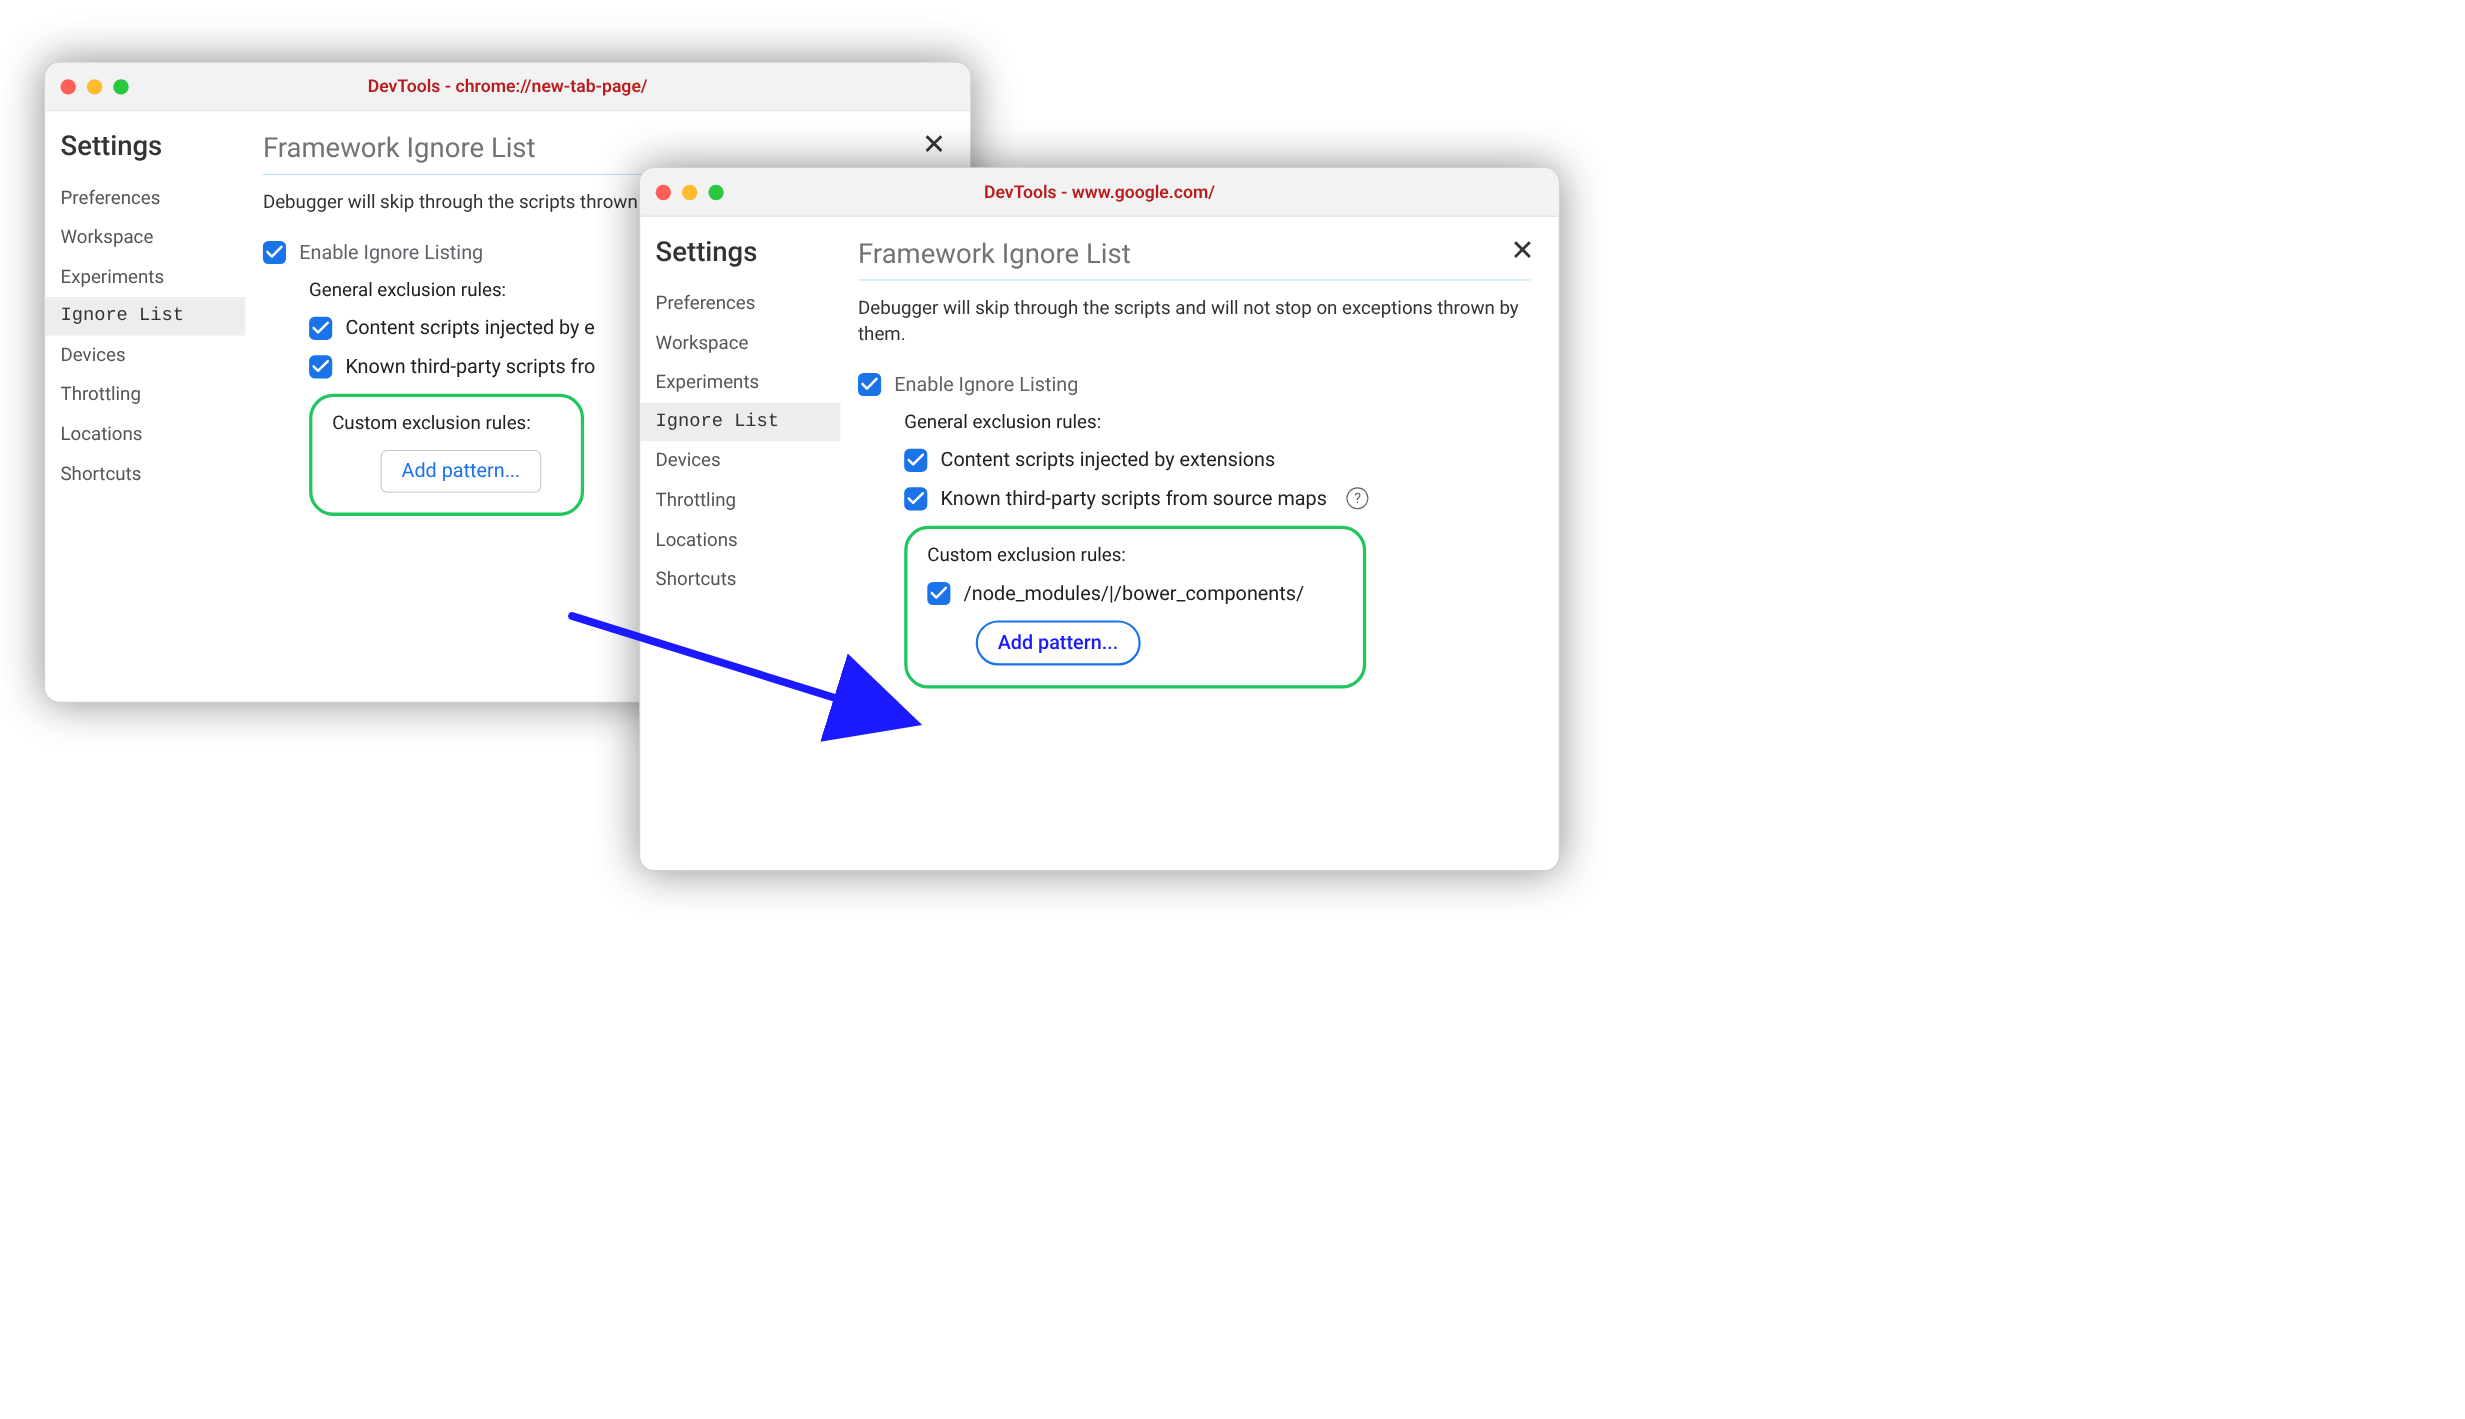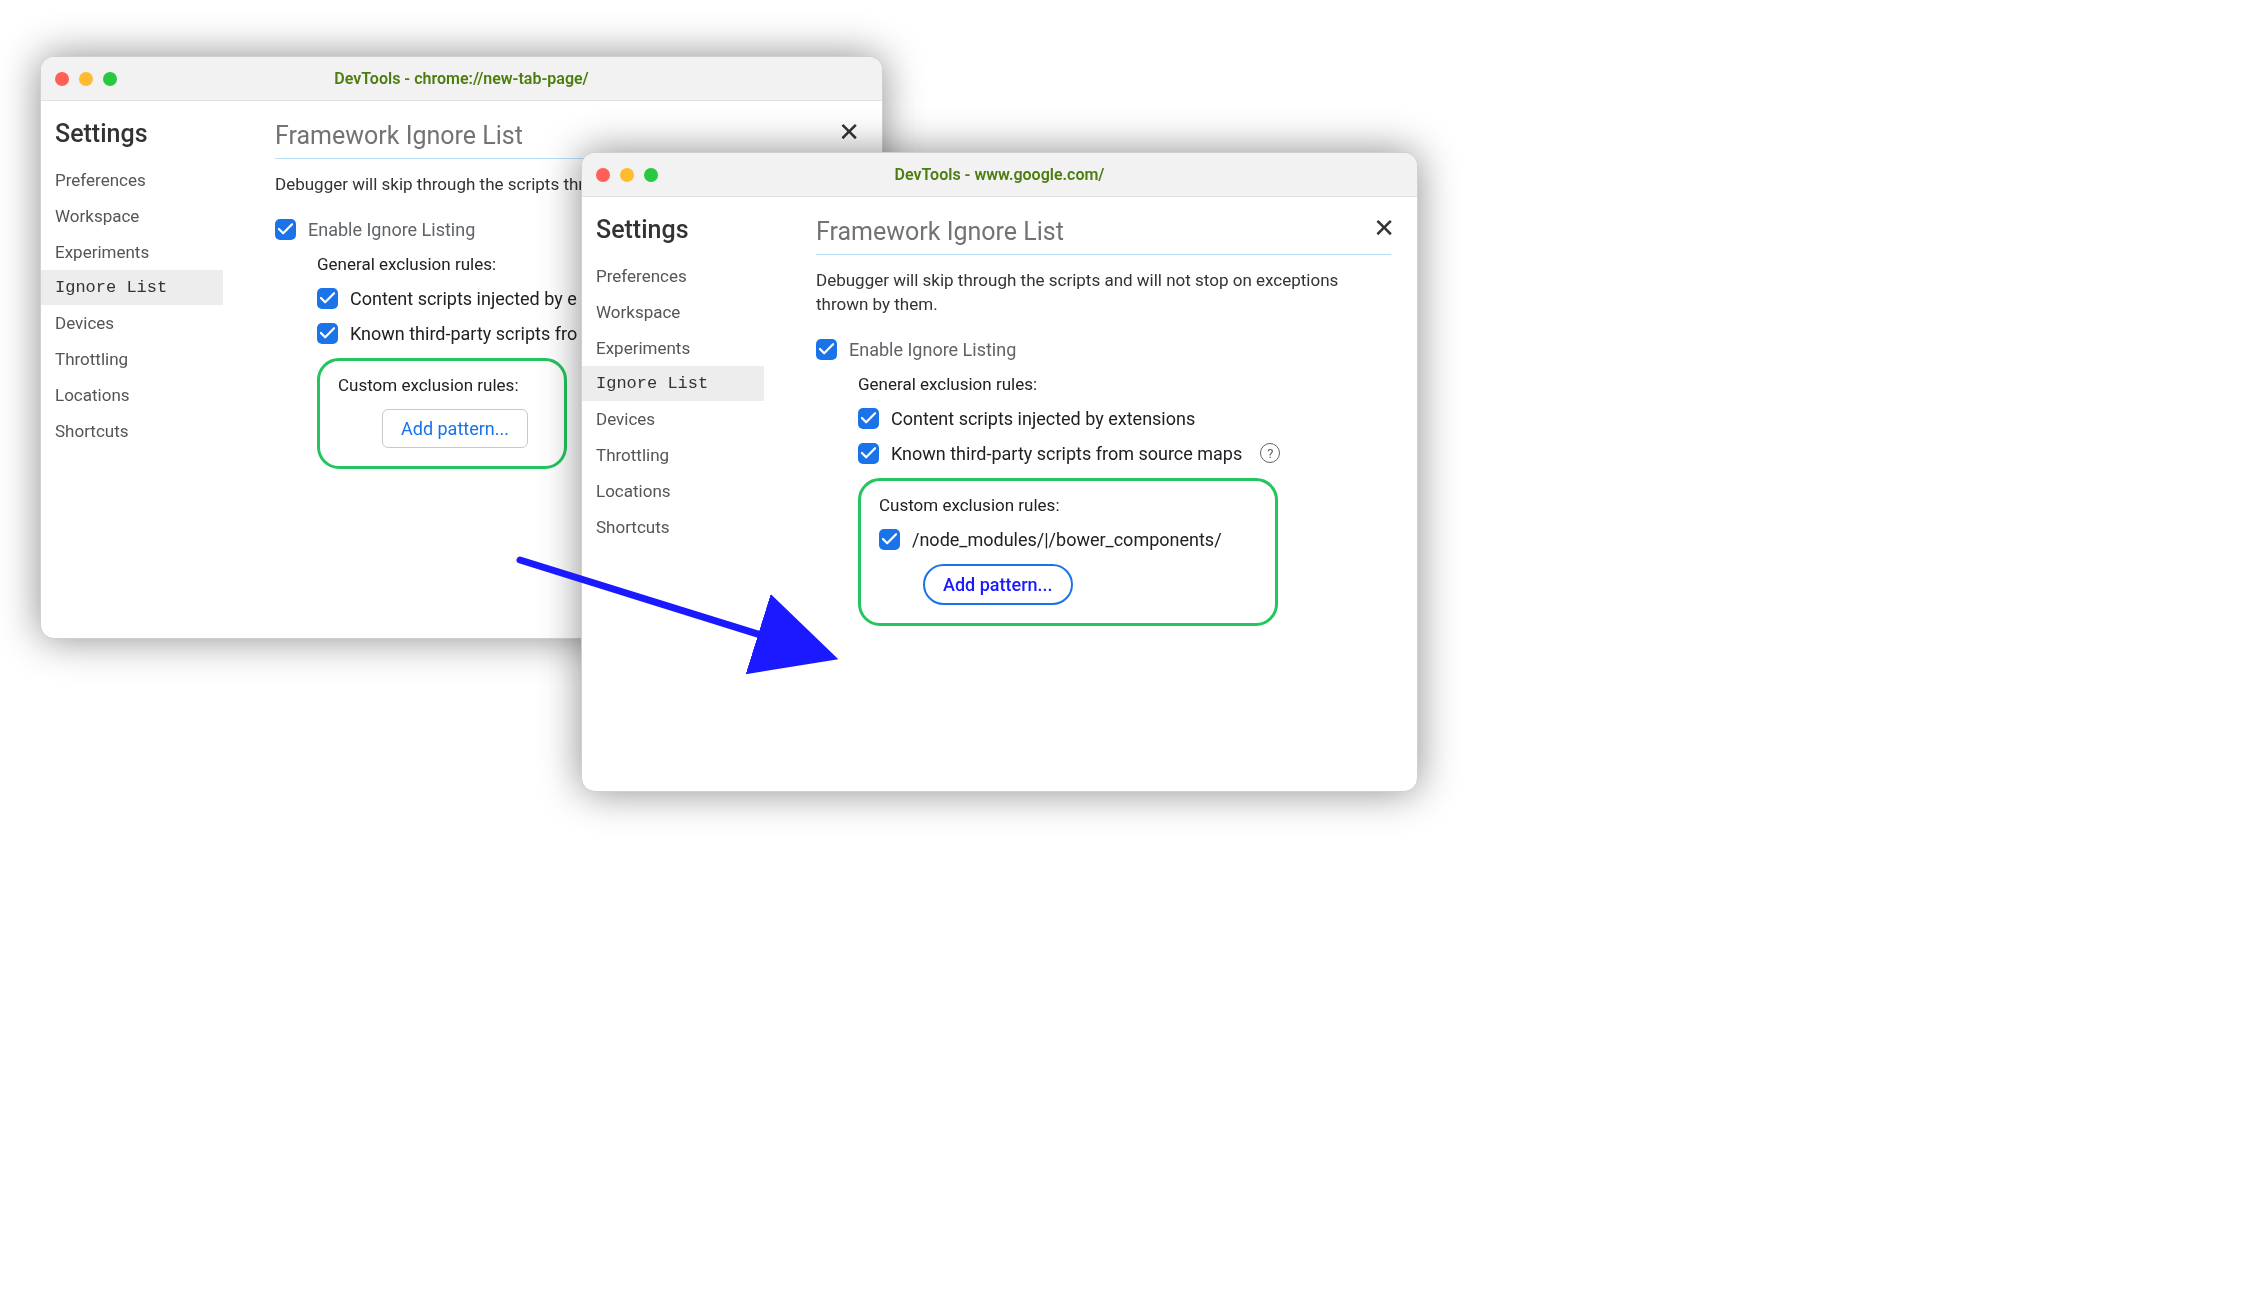--- a/index.html
+++ b/index.html
@@ -39,25 +39,25 @@
   .traffic { display: flex; gap: 10px; }
   .dot { width: 14px; height:14px; border-radius: 50%; }
   .dot.red { background: #ff5f57; }
   .dot.yellow { background: #febc2e; }
   .dot.green { background: #28c840; }
   .title {
     position: absolute; left: 0; right: 0;
     text-align: center;
     font-size: 16px;
     font-weight: 600;
-    color: #4d7c0f;
+    color: #b91c1c;
     pointer-events: none;
   }
 
-  .body { display: flex; height: calc(100% - 44px); position: relative; gap: 36px; }
+  .body { display: flex; height: calc(100% - 44px); position: relative; }
 
   .sidebar {
     width: 182px;
     padding: 18px 0 0 0;
     flex-shrink: 0;
   }
   .sidebar h1 {
     font-size: 25px;
     font-weight: 500;
     color: #333;

